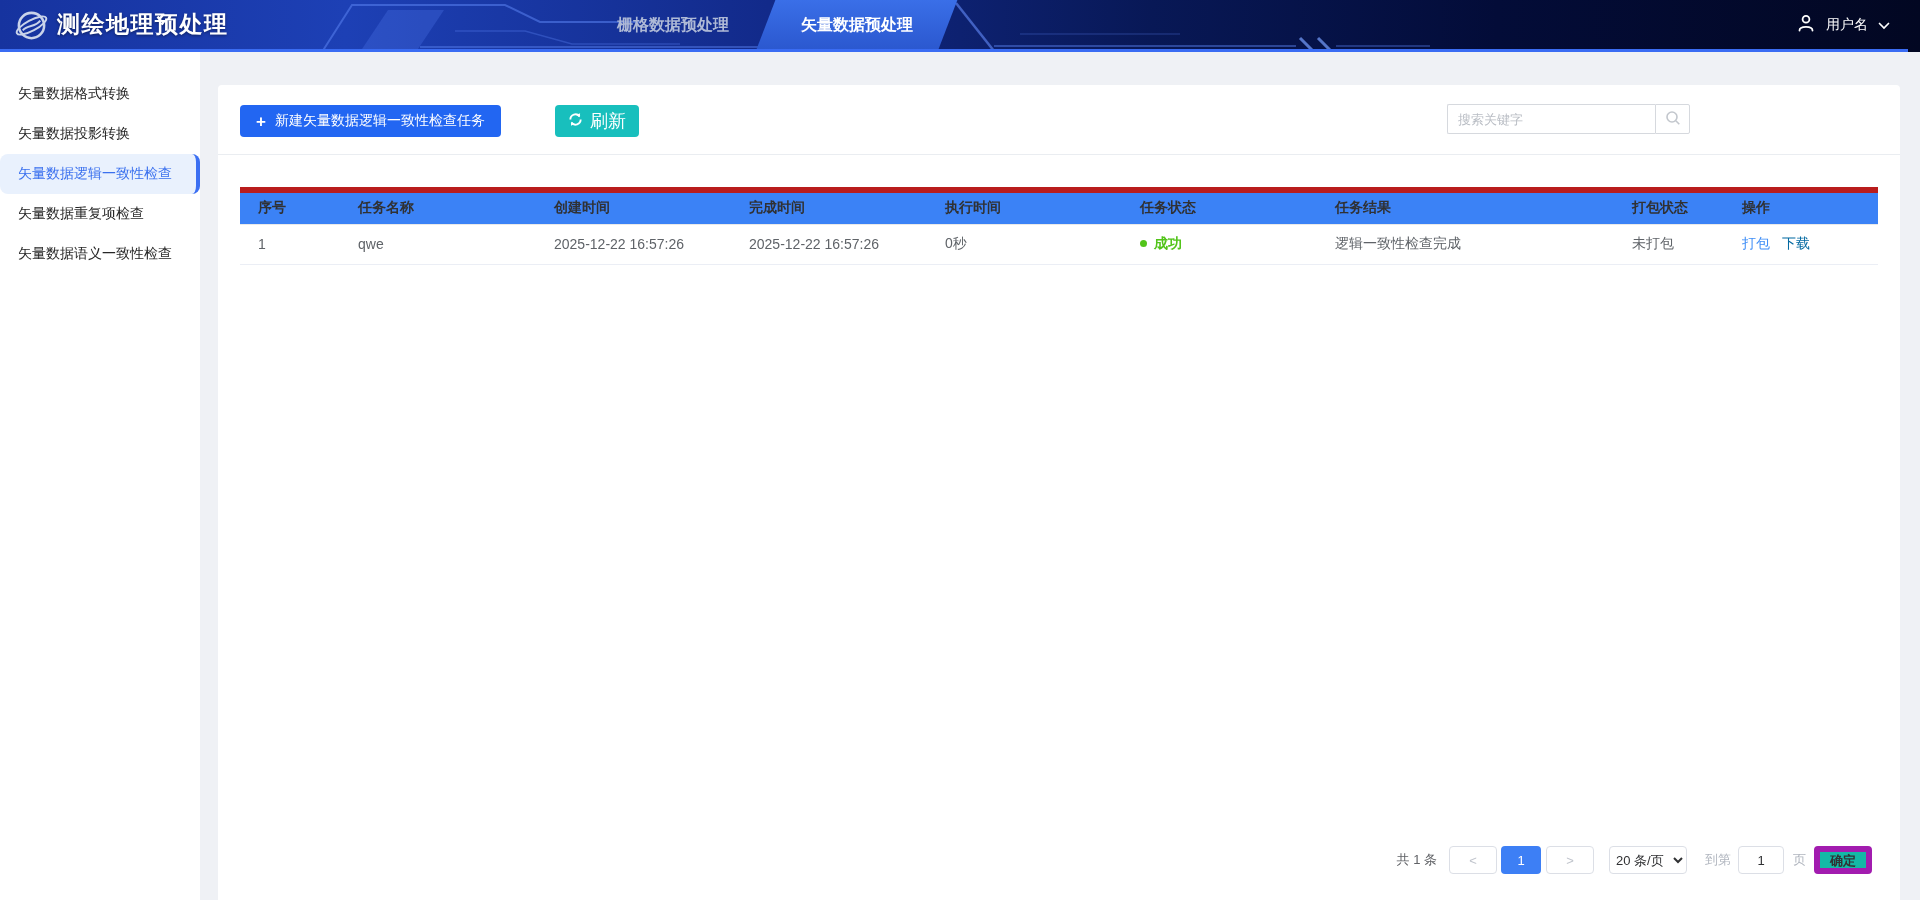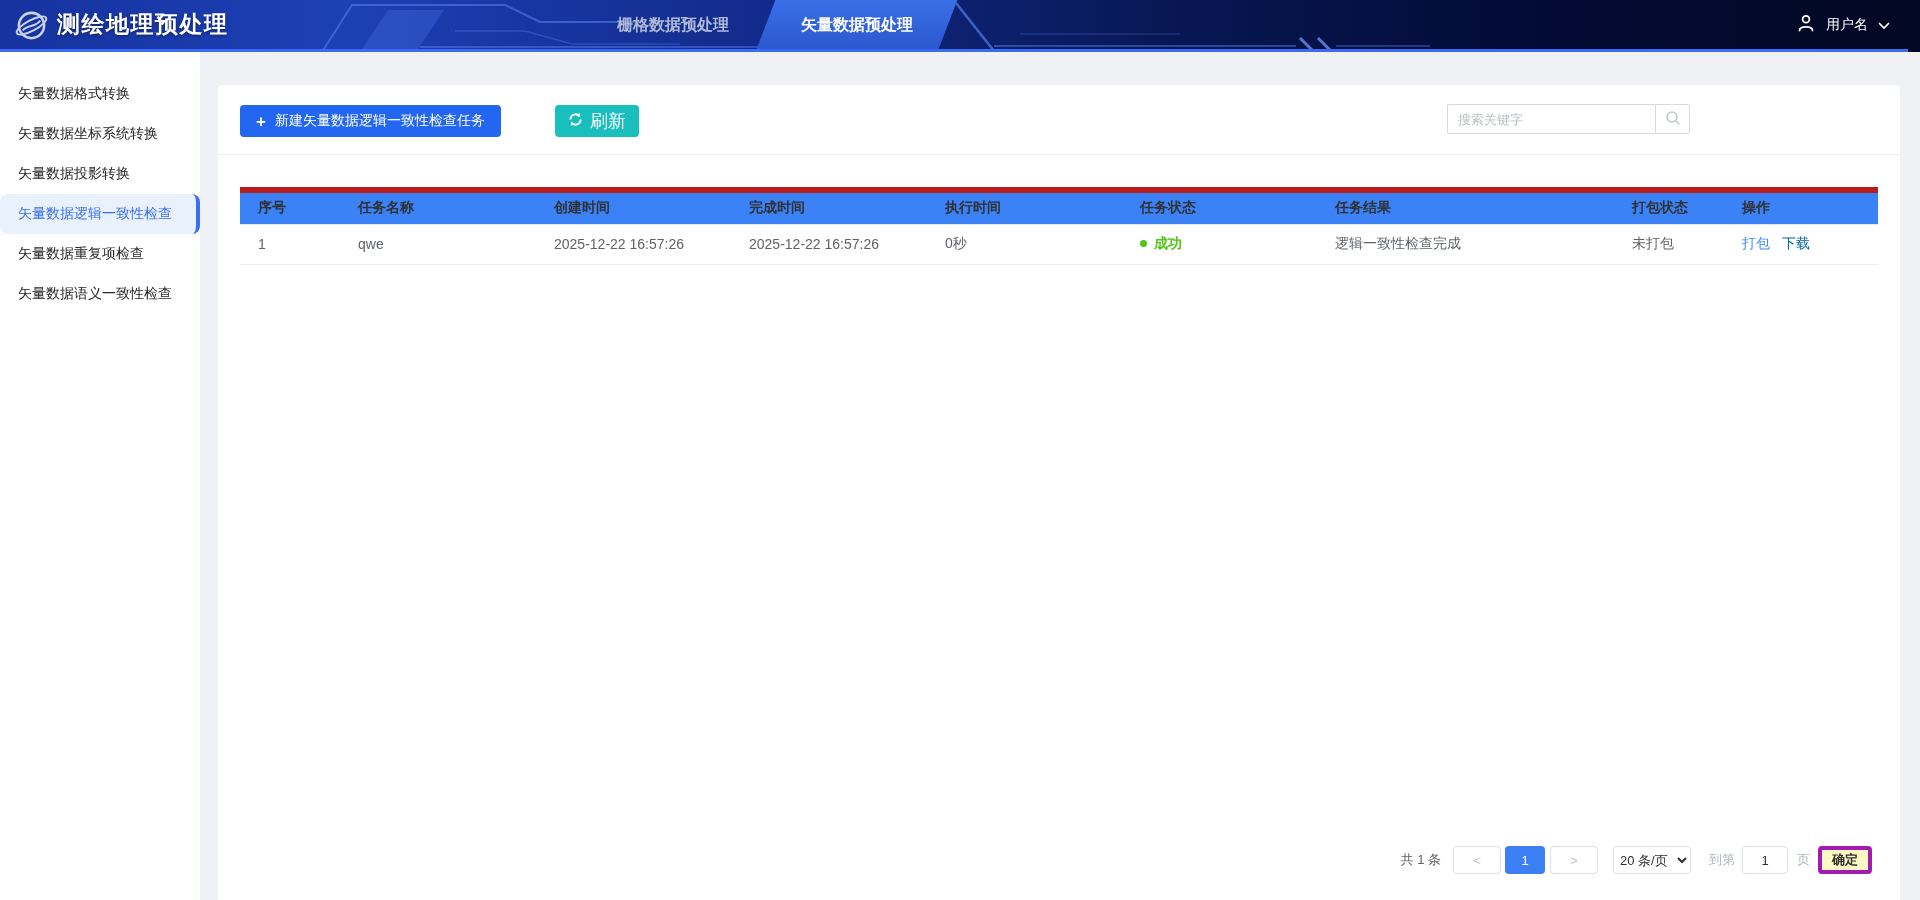--- a/index.html
+++ b/index.html
@@ -72,22 +72,22 @@
     margin-right:4px; cursor:default; font-family:inherit; }
   .pg-current { width:40px; height:28px; background:#3d7ff5; color:#fff; border:none;
     border-radius:4px; font-size:13px; margin-right:5px; cursor:pointer; font-family:inherit; }
   .pg-next { margin-right:15px; }
   .pg-size { width:78px; height:28px; border:1px solid #dcdfe6; border-radius:4px; background:#fff;
     font-size:13px; color:#303133; padding:0 2px; margin-right:18px; font-family:inherit; }
   .goto-label { color:#b1b6bf; margin-right:7px; }
   .goto-input { width:46px; height:28px; border:1px solid #dcdfe6; border-radius:4px;
     text-align:center; font-size:13px; color:#303133; margin-right:9px; outline:none; font-family:inherit; }
   .goto-suffix { margin-right:8px; }
-  .pg-confirm { height:28px; padding:0 10px; border:4px solid #a21caf; border-radius:4px;
-    background:#fef9c3; font-size:13px; font-weight:bold; color:#303133; cursor:pointer; font-family:inherit; }
+  .pg-confirm { height:28px; padding:0 10px; border:6px solid #a21caf; border-radius:4px;
+    background:#14b8a6; font-size:13px; font-weight:bold; color:#303133; cursor:pointer; font-family:inherit; }
 </style>
 </head>
 <body>
 
 <header class="header">
   <svg class="decor" width="1920" height="52" viewBox="0 0 1920 52">
     <path d="M322 52 L352 5 L505 5 L540 22 L640 22" fill="none" stroke="rgba(90,130,240,0.55)" stroke-width="2"></path>
     <path d="M360 52 L388 10 L444 10 L416 52 Z" fill="rgba(80,120,235,0.30)"></path>
     <path d="M420 47 L758 47" fill="none" stroke="rgba(90,130,240,0.45)" stroke-width="2"></path>
     <path d="M455 31 L525 31 L572 44 L680 44" fill="none" stroke="rgba(90,130,240,0.35)" stroke-width="1.5"></path>
@@ -128,21 +128,20 @@
         <path d="M1.5 1.5 L6 6 L10.5 1.5" fill="none" stroke="#ffffff" stroke-width="1.7" stroke-linecap="round"></path>
       </svg>
     </span>
   </div>
 
   <div class="header-underline"></div>
 </header>
 
 <aside class="sidebar">
   <div class="side-item">矢量数据格式转换</div>
-  <div class="side-item">矢量数据坐标系统转换</div>
   <div class="side-item">矢量数据投影转换</div>
   <div class="side-item active">矢量数据逻辑一致性检查</div>
   <div class="side-item">矢量数据重复项检查</div>
   <div class="side-item">矢量数据语义一致性检查</div>
 </aside>
 
 <main class="card">
 
   <div class="toolbar">
     <button class="btn-primary">

